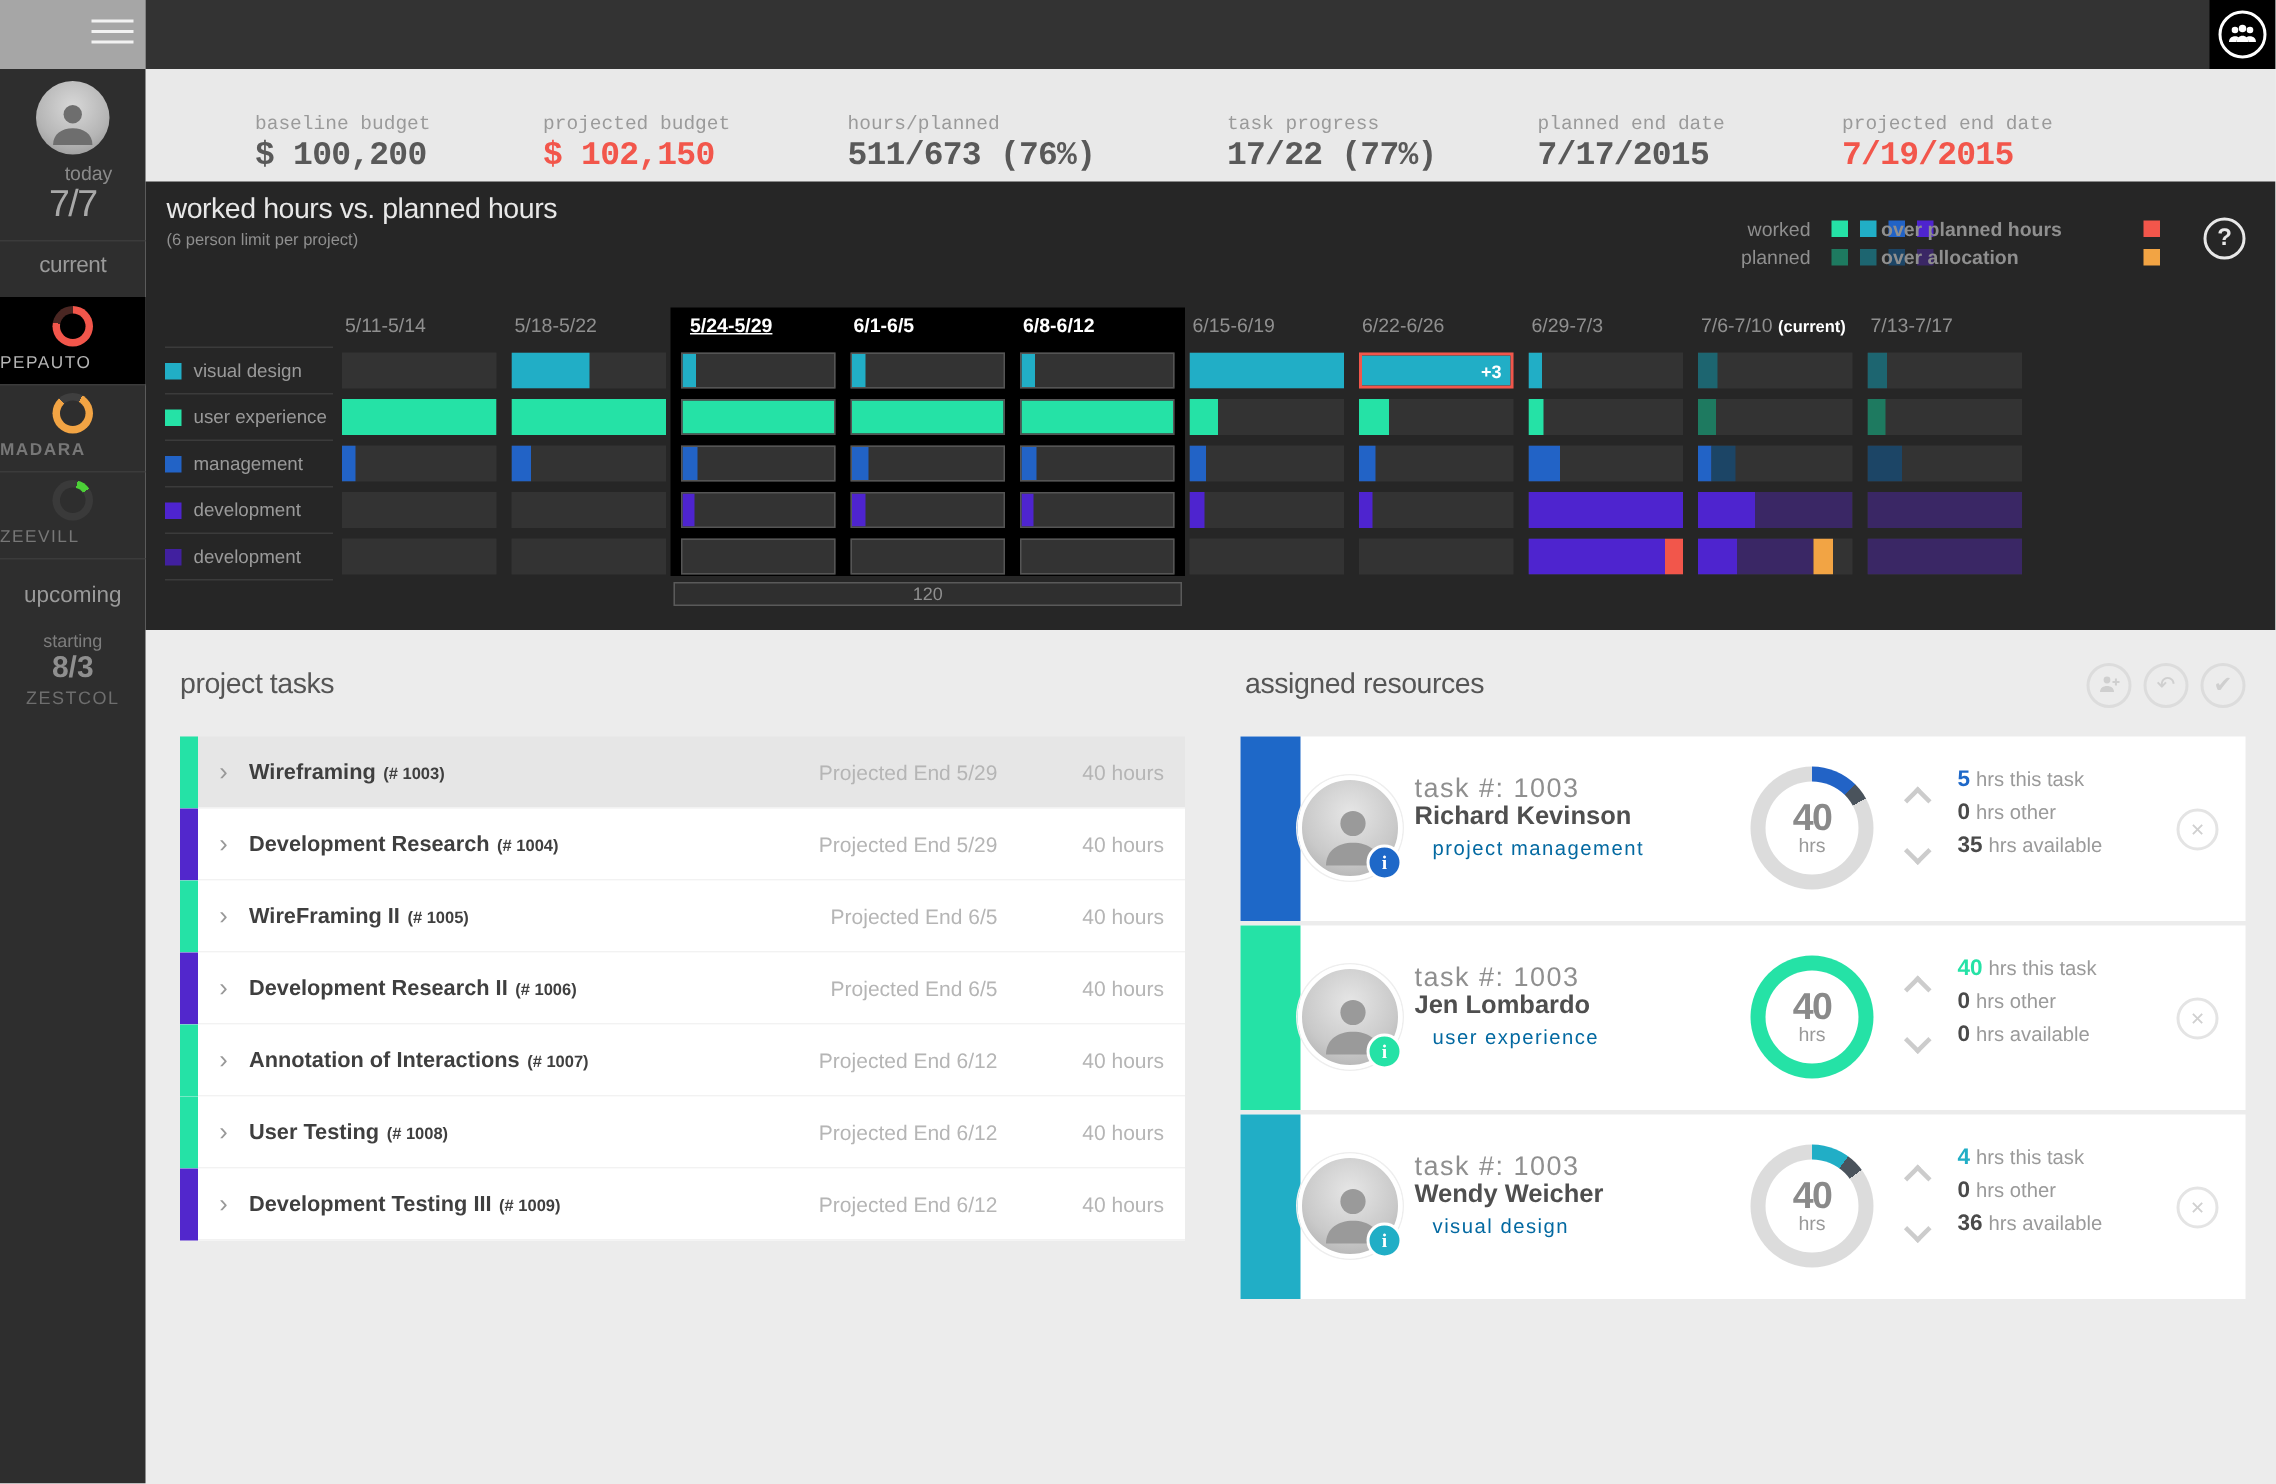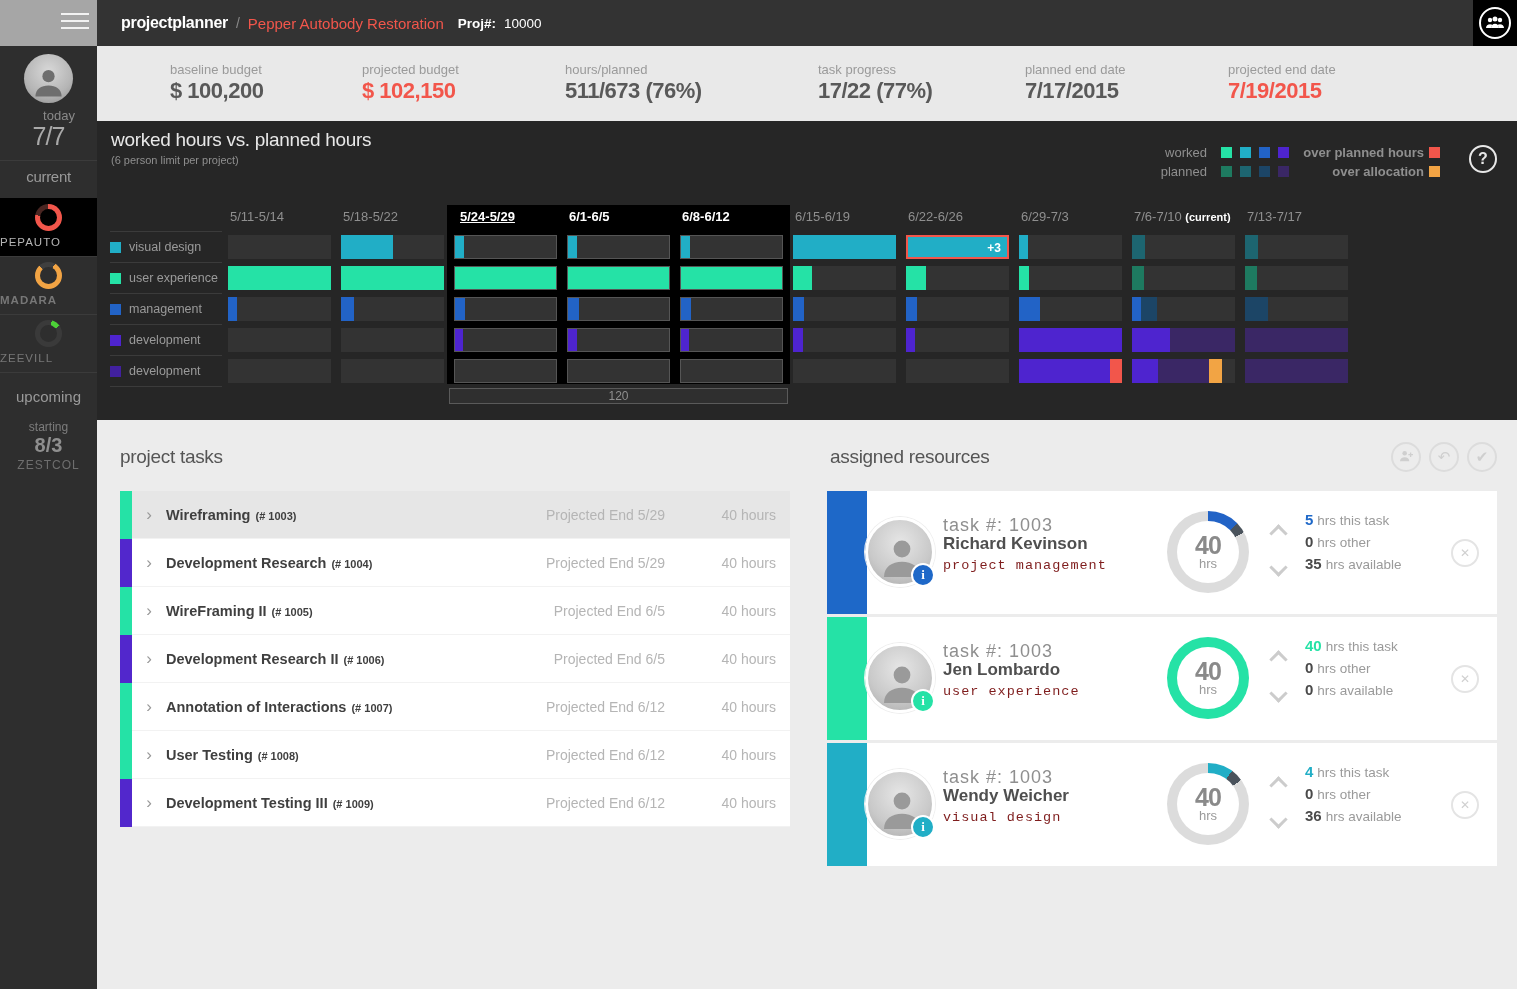--- a/index.html
+++ b/index.html
@@ -37,33 +37,33 @@
   .tb-app { color:#fff; font-size:16px; font-weight:bold; letter-spacing:-0.3px; }
   .tb-sep { color:#8a8a8a; font-size:14px; }
   .tb-proj { color:#f2564b; font-size:15px; }
   .tb-projnum-label { color:#fff; font-weight:bold; font-size:13.5px; margin-left:6px; }
   .tb-projnum { color:#fff; font-size:13.5px; }
   .tb-team { position:absolute; right:0; top:0; width:44px; height:46px; background:#000; cursor:pointer; }
   .tb-team-circle { position:absolute; left:6px; top:7px; width:32px; height:32px; border:2px solid #fff; border-radius:50%; }
 
   
   .statsbar { position:absolute; left:97px; top:46px; width:1420px; height:75px; background:#e9e9e9; }
-  .stat { position:absolute; top:16px; }
+  .stat { position:absolute; top:29px;font-family:Liberation Mono, monospace; }
   .stat .lbl { font-size:13px; color:#9a9a9a; }
   .stat .val { font-size:22px; font-weight:bold; color:#595959; letter-spacing:-0.5px; margin-top:1px; }
   .stat .val.accent { color:#f2564b; }
 
   
   .chart { position:absolute; left:97px; top:121px; width:1420px; height:299px; background:#262626; }
   .ch-title { position:absolute; left:14px; top:8px; font-size:19px; color:#e8e8e8; letter-spacing:-0.3px; }
   .ch-sub { position:absolute; left:14px; top:33px; font-size:11px; color:#8f8f8f; }
   .lg-label { position:absolute; width:88px; text-align:right; font-size:13px; color:#8f8f8f; }
   .lg-sq-row { position:absolute; display:flex; gap:8px; }
   .lg-sq { width:11px; height:11px; }
-  .lg-ov-label { position:absolute; width:170px; text-align:right; font-size:13px; font-weight:bold; color:#8f8f8f; }
+  .lg-ov-label { position:absolute; width:170px; text-align:left; font-size:13px; font-weight:bold; color:#8f8f8f; }
   .help-circle { position:absolute; left:1372px; top:24px; width:28px; height:28px; border:2px solid #e8e8e8;
     border-radius:50%; color:#e8e8e8; font-size:16px; font-weight:bold; text-align:center; line-height:24px; cursor:pointer; }
   .sel-overlay { position:absolute; left:350px; top:84px; width:343px; height:179px; background:#000; }
   .col-head { position:absolute; top:88px; font-size:13px; color:#8f8f8f; white-space:nowrap; cursor:pointer; }
   .col-head.sel { color:#fff; font-weight:bold; }
   .col-head .cur { color:#fff; font-weight:bold; font-size:11px; }
   .row-label { position:absolute; left:13px; width:112px; height:24px; display:flex; align-items:center; gap:8px; }
   .row-label .sq { width:11px; height:11px; flex:0 0 11px; }
   .row-label .txt { font-size:12.5px; color:#9a9a9a; }
   .lab-div { position:absolute; left:13px; width:112px; height:1px; background:#3b3b3b; }
@@ -100,21 +100,21 @@
   .card-strip { position:absolute; left:0; top:0; width:40px; height:123px; }
   .card-avatar { position:absolute; left:38px; top:26px; width:70px; height:70px; border-radius:50%;
     background:radial-gradient(circle at 50% 35%, #e6e6e6 0%, #c9c9c9 60%, #a8a8a8 100%);
     border:3px solid #fff; box-shadow:0 0 0 1px #eee; }
   .card-avatar svg { position:absolute; left:10px; top:12px; }
   .info-badge { position:absolute; right:-3px; bottom:-3px; width:24px; height:24px; border-radius:50%;
     border:2px solid #fff; color:#fff; font-weight:bold; font-size:13px; text-align:center; line-height:20px;
     font-family:"Liberation Serif", serif; cursor:pointer; }
   .card-tasklabel { position:absolute; left:116px; top:24px; font-size:18px; color:#8f8f8f; letter-spacing:1px; }
   .card-name { position:absolute; left:116px; top:43px; font-size:17px; font-weight:bold; color:#4f4f4f; }
-  .card-role { position:absolute; left:116px; top:67px; font-size:13.5px; color:#7f1d1d; letter-spacing:1px;font-family:Liberation Mono, monospace; }
+  .card-role { position:absolute; left:128px; top:67px; font-size:13.5px; color:#0369a1; letter-spacing:1px; }
   .donut { position:absolute; left:340px; top:20px; width:82px; height:82px; border-radius:50%; }
   .donut .hole { position:absolute; left:10px; top:10px; width:62px; height:62px; border-radius:50%; background:#fff;
     display:flex; flex-direction:column; align-items:center; justify-content:center; }
   .donut .hv { font-size:25px; font-weight:bold; color:#8a8a8a; letter-spacing:-1px; line-height:22px; }
   .donut .hu { font-size:13px; color:#9a9a9a; }
   .chev { position:absolute; width:13px; height:13px; border-style:solid; border-color:#ccc; border-width:3px 3px 0 0; cursor:pointer; }
   .chev.up { left:445px; top:36px; transform:rotate(-45deg); }
   .chev.down { left:445px; top:70px; transform:rotate(135deg); }
   .stat-lines { position:absolute; left:478px; top:20px; }
   .stat-line { height:22px; font-size:13.5px; color:#9a9a9a; white-space:nowrap; }
@@ -169,27 +169,20 @@
         </div>
       </div>
     <div class="s-div" style="top:372px"></div>
     <div class="s-upcoming">upcoming</div>
     <div class="s-starting">starting</div>
     <div class="s-startdate">8/3</div>
     <div class="s-startproj">ZESTCOL</div>
   </aside>
 
   <header class="topbar">
-    <div class="tb-inner">
-      <span class="tb-app">projectplanner</span>
-      <span class="tb-sep">/</span>
-      <span class="tb-proj">Pepper Autobody Restoration</span>
-      <span class="tb-projnum-label">Proj#:</span>
-      <span class="tb-projnum">10000</span>
-    </div>
     <div class="tb-team">
       <div class="tb-team-circle">
         <svg width="28" height="28" viewBox="0 0 28 28">
             <g fill="#fff">
               <circle cx="9" cy="11" r="2.2"></circle>
               <circle cx="14" cy="10" r="2.5"></circle>
               <circle cx="19" cy="11" r="2.2"></circle>
               <path d="M5 19c0-2.4 1.8-3.8 4-3.8 1 0 1.9.3 2.6.8-1 .8-1.6 1.9-1.6 3z"></path>
               <path d="M23 19c0-2.4-1.8-3.8-4-3.8-1 0-1.9.3-2.6.8 1 .8 1.6 1.9 1.6 3z"></path>
               <path d="M10 19c0-2.6 1.8-4.2 4-4.2s4 1.6 4 4.2z"></path>

